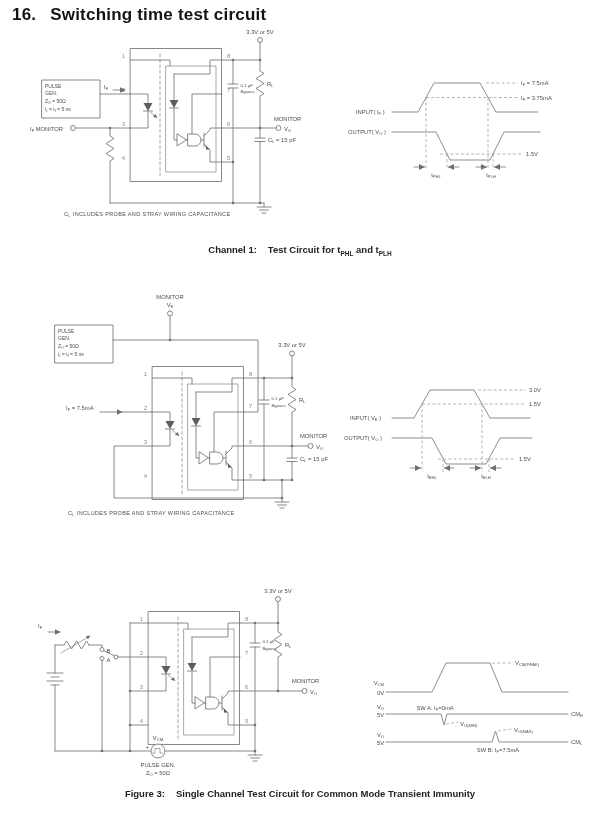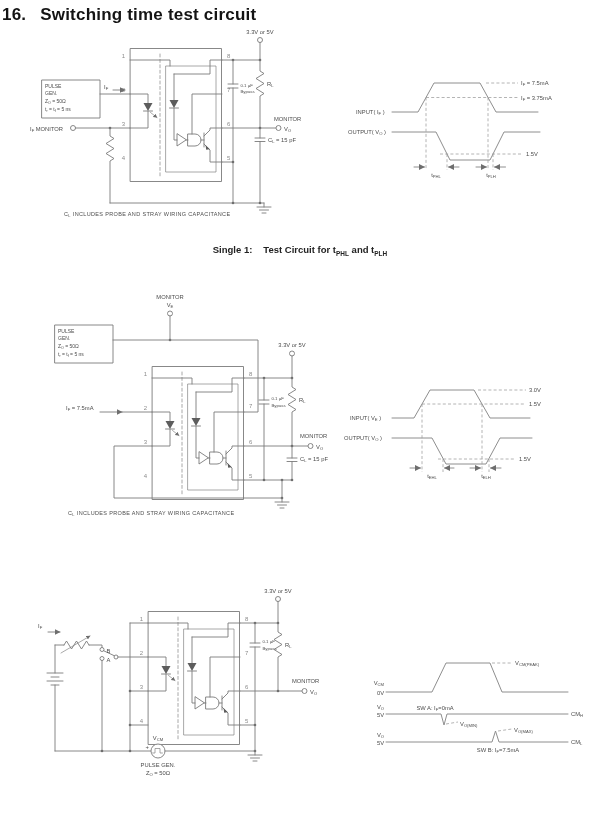--- a/index.html
+++ b/index.html
@@ -1,19 +1,19 @@
 <!DOCTYPE html>
 <html><head>
 <meta charset="utf-8">
 <style>
   html,body{margin:0;padding:0;background:#fff;}
   .page{position:relative;width:600px;height:815px;background:#ffffff;overflow:hidden;
         font-family:"Liberation Sans",sans-serif;}
   .abs{position:absolute;}
-  .title{position:absolute;left:2px;top:5px;font-size:17px;font-weight:bold;color:#141414;
+  .title{position:absolute;left:12px;top:5px;font-size:17px;font-weight:bold;color:#141414;
          letter-spacing:.2px;}
   .title .num{margin-right:14px;}
   .caption{position:absolute;left:0;width:600px;text-align:center;font-size:9.5px;
            font-weight:bold;color:#222;}
   .caption .gap{display:inline-block;width:11px;}
   sub{font-size:68%;}
   svg text{font-family:"Liberation Sans",sans-serif;fill:#4d4d4d;}
   .lbl{font-size:5.8px;}
   .lbl5{font-size:5px;}
   .tiny{font-size:4.3px;}
@@ -170,21 +170,21 @@
 
     <line class="ws" x1="74" y1="112" x2="84.5" y2="112" marker-end="url(#arr)"></line>
     <line class="ws" x1="119" y1="112" x2="108.5" y2="112" marker-end="url(#arr)"></line>
     <line class="ws" x1="136" y1="112" x2="146.5" y2="112" marker-end="url(#arr)"></line>
     <line class="ws" x1="165.5" y1="112" x2="154.5" y2="112" marker-end="url(#arr)"></line>
     <text class="lbl mid" x="96" y="122">t<tspan baseline-shift="-22%" font-size="72%">PHL</tspan></text>
     <text class="lbl mid" x="151" y="122">t<tspan baseline-shift="-22%" font-size="72%">PLH</tspan></text>
   </svg>
 
   <div class="caption" style="top:244px">
-    <span>Single 1:</span><span class="gap"></span><span>Test Circuit for t<sub>PHL</sub> and t<sub>PLH</sub></span>
+    <span>Channel 1:</span><span class="gap"></span><span>Test Circuit for t<sub>PHL</sub> and t<sub>PLH</sub></span>
   </div>
 
   <svg class="abs" style="left:42px;top:288px" width="300" height="232" viewBox="0 0 300 232">
     <text class="lbl mid" x="128" y="11">MONITOR</text>
     <text class="lbl mid" x="128" y="19">V<tspan baseline-shift="-22%" font-size="72%">E</tspan></text>
     <circle class="term" cx="128" cy="25.5" r="2.5"></circle>
     <line class="s" x1="128" y1="28" x2="128" y2="52"></line>
     <circle class="dot" cx="128" cy="52" r="1.3"></circle>
 
     <g>
@@ -403,14 +403,17 @@
 
     <text class="lbl end" x="44" y="109">V<tspan baseline-shift="-22%" font-size="72%">O</tspan></text>
     <text class="lbl end" x="44" y="117">5V</text>
     <path class="ws" d="M46,114 H152 L155.5,103 L159,114 H228"></path>
     <line class="wd" x1="158" y1="103" x2="172" y2="101"></line>
     <text class="lbl" x="174" y="103.5">V<tspan baseline-shift="-22%" font-size="72%">O(MAX)</tspan></text>
     <text class="lbl mid" x="158" y="124">SW B:  I<tspan baseline-shift="-22%" font-size="72%">F</tspan>=7.5mA</text>
     <text class="lbl" x="231" y="116">CM<tspan baseline-shift="-22%" font-size="72%">L</tspan></text>
   </svg>
 
+  <div class="caption" style="top:788px">
+    <span>Figure 3:</span><span class="gap"></span><span>Single Channel Test Circuit for Common Mode Transient Immunity</span>
+  </div>
 
 </div>
 
 </body></html>

